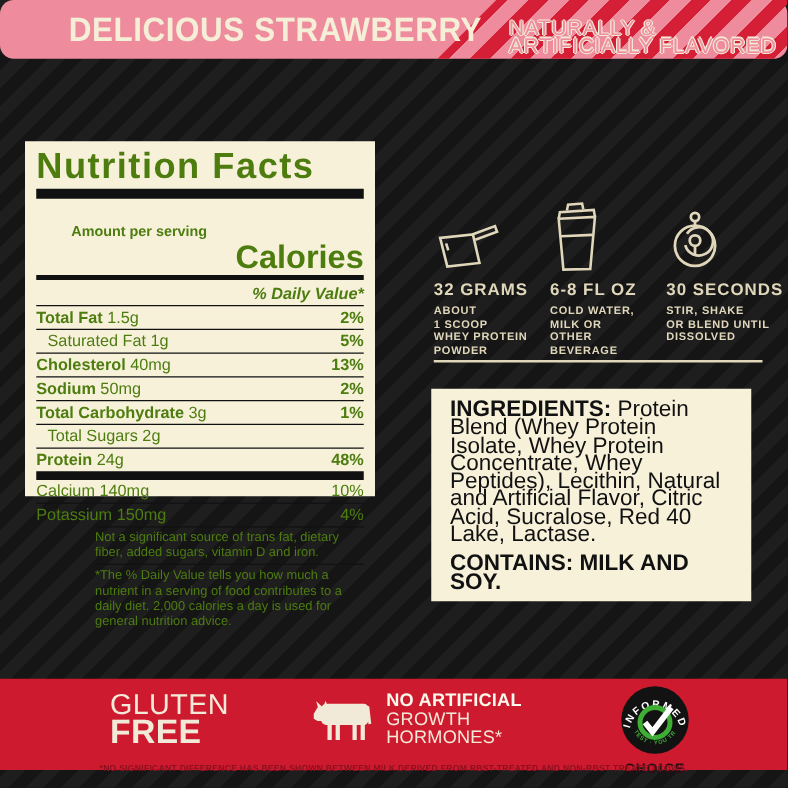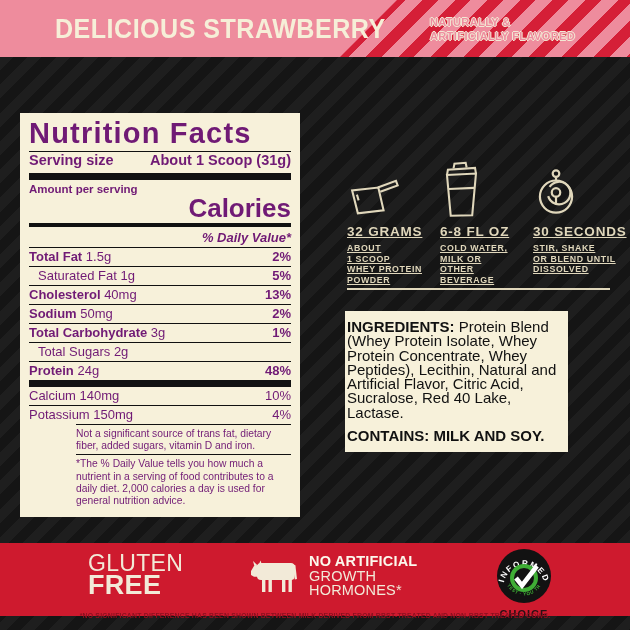--- a/index.html
+++ b/index.html
@@ -3,59 +3,59 @@
 <meta charset="utf-8">
 <style>
   html,body{margin:0;padding:0;}
   body{
     width:630px;height:630px;position:relative;overflow:hidden;
     background:#181818;
     background-image:repeating-linear-gradient(135deg,#1e1e1e 0 10px,#151515 10px 20px);
     font-family:"Liberation Sans",sans-serif;
   }
   
-  .top-banner{position:absolute;left:0;top:0;width:630px;height:57px;background:#ee8c9d;}
+  .top-banner{position:absolute;left:0;top:0;width:630px;height:47px;background:#ee8c9d;border-radius:11px;}
   .top-stripes{position:absolute;inset:0;
     background:repeating-linear-gradient(135deg,#d51f37 0 11px,rgba(0,0,0,0) 11px 23px);
     clip-path:polygon(397px 0,630px 0,630px 57px,340px 57px);}
   .flavor{position:absolute;left:55px;top:50%;transform:translateY(-50%) scaleX(.93);
     transform-origin:left center;font-size:27px;font-weight:bold;color:#f6efd8;
     letter-spacing:.5px;white-space:nowrap;}
-  .flavor-note{position:absolute;left:430px;top:16px;font-size:11px;font-weight:bold;
+  .flavor-note{position:absolute;left:407px;top:16px;font-size:17px;font-weight:normal;
     color:#ef8da0;line-height:13.5px;letter-spacing:.4px;white-space:nowrap;
     text-shadow:-1px 0 0 #f2e9d4,1px 0 0 #f2e9d4,0 -1px 0 #f2e9d4,0 1px 0 #f2e9d4;}
   
-  .nf-panel{position:absolute;left:20px;top:113px;width:280px;height:404px;background:#f7f1da;
-    box-sizing:border-box;padding:5px 9px 6px;color:#701a75;}
+  .nf-panel{position:absolute;left:20px;top:113px;width:280px;height:284px;background:#f7f1da;
+    box-sizing:border-box;padding:5px 9px 6px;color:#4d7c0f;}
   .nf-title{font-size:29px;font-weight:bold;letter-spacing:1.2px;line-height:31px;
     border-bottom:1.5px solid #111;padding-bottom:2px;white-space:nowrap;}
   .nf-servings{font-size:13px;padding:3px 0 1px;}
   .nf-ss{display:flex;justify-content:space-between;font-weight:bold;font-size:14.5px;padding-bottom:5px;}
   .bar7{height:7px;background:#111;}
   .bar4{height:4px;background:#111;margin-top:2px;}
-  .nf-aps{font-weight:bold;font-size:11.5px;padding-top:3px;}
+  .nf-aps{font-weight:bold;font-size:11.5px;padding-top:21px;margin-left:28px;}
   .nf-cal{display:flex;justify-content:space-between;align-items:flex-end;flex-direction:column;}
   .nf-cal .word{font-size:26px;font-weight:bold;line-height:26px;}
   .nf-cal .num{font-size:34px;font-weight:bold;line-height:29px;}
   .dv-head{text-align:right;font-weight:bold;font-size:13px;padding:3px 0 2px;font-style:italic;}
   .nrow{display:flex;justify-content:space-between;font-size:13px;border-top:1px solid #111;
     padding:2px 0;line-height:14px;}
   .nrow .dv{font-weight:bold;}
   .nrow.plain .dv{font-weight:normal;}
   .nrow.notop{border-top:none;}
   .indent{padding-left:9px;}
   .note{border-top:1px solid #111;font-size:10.3px;line-height:12.2px;padding:3px 0 2px;margin-left:47px;}
   
-  .step{position:absolute;color:#e0d7bb;text-decoration:underline;}
+  .step{position:absolute;color:#e0d7bb;}
   .step .icon{height:58px;display:flex;align-items:flex-end;}
   .step .hd{font-size:13.5px;font-weight:bold;letter-spacing:.8px;margin:6px 0 4px;white-space:nowrap;}
   .step .ln{font-size:8.8px;font-weight:bold;letter-spacing:.6px;line-height:10.5px;white-space:nowrap;}
   .divider{position:absolute;left:347px;top:288px;width:263px;height:2px;background:#e0d7bb;}
-  .ing-box{position:absolute;left:345px;top:311px;width:223px;box-sizing:border-box;
-    background:#f7f1da;padding:9px 2px;font-size:15px;line-height:14.3px;color:#111;}
+  .ing-box{position:absolute;left:345px;top:311px;width:256px;box-sizing:border-box;
+    background:#f7f1da;padding:9px 15px;font-size:18px;line-height:14.3px;color:#111;}
   .ing-contains{margin-top:9px;font-weight:bold;}
   
   .bottom-banner{position:absolute;left:0;top:543px;width:630px;height:73px;background:#ce1a2e;color:#f2ead8;}
   .gluten{position:absolute;left:88px;top:9px;line-height:22px;}
   .g1{font-size:23px;letter-spacing:.3px;}
   .g2{font-size:27px;font-weight:bold;letter-spacing:.3px;}
   .cow{position:absolute;left:249px;top:13px;}
   .horm{position:absolute;left:309px;top:11px;line-height:14.6px;white-space:nowrap;}
   .h1{font-weight:bold;font-size:14.5px;color:#fcf8ec;letter-spacing:.2px;}
   .h2{font-size:14.5px;letter-spacing:.2px;}
@@ -71,24 +71,20 @@
   <div class="top-stripes"></div>
   <div class="flavor">DELICIOUS STRAWBERRY</div>
   <div class="flavor-note">
     <div>NATURALLY &amp;</div>
     <div>ARTIFICIALLY FLAVORED</div>
   </div>
 </div>
 
 <div class="nf-panel">
   <div class="nf-title">Nutrition Facts</div>
-  <div class="nf-ss">
-    <span>Serving size</span>
-    <span>About 1 Scoop (31g)</span>
-  </div>
   <div class="bar7"></div>
   <div class="nf-aps">Amount per serving</div>
   <div class="nf-cal">
     <span class="word">Calories</span>
   </div>
   <div class="bar4"></div>
   <div class="dv-head">% Daily Value*</div>
 
   <div class="nrow">
     <span><b>Total Fat</b> <span>1.5g</span></span>

